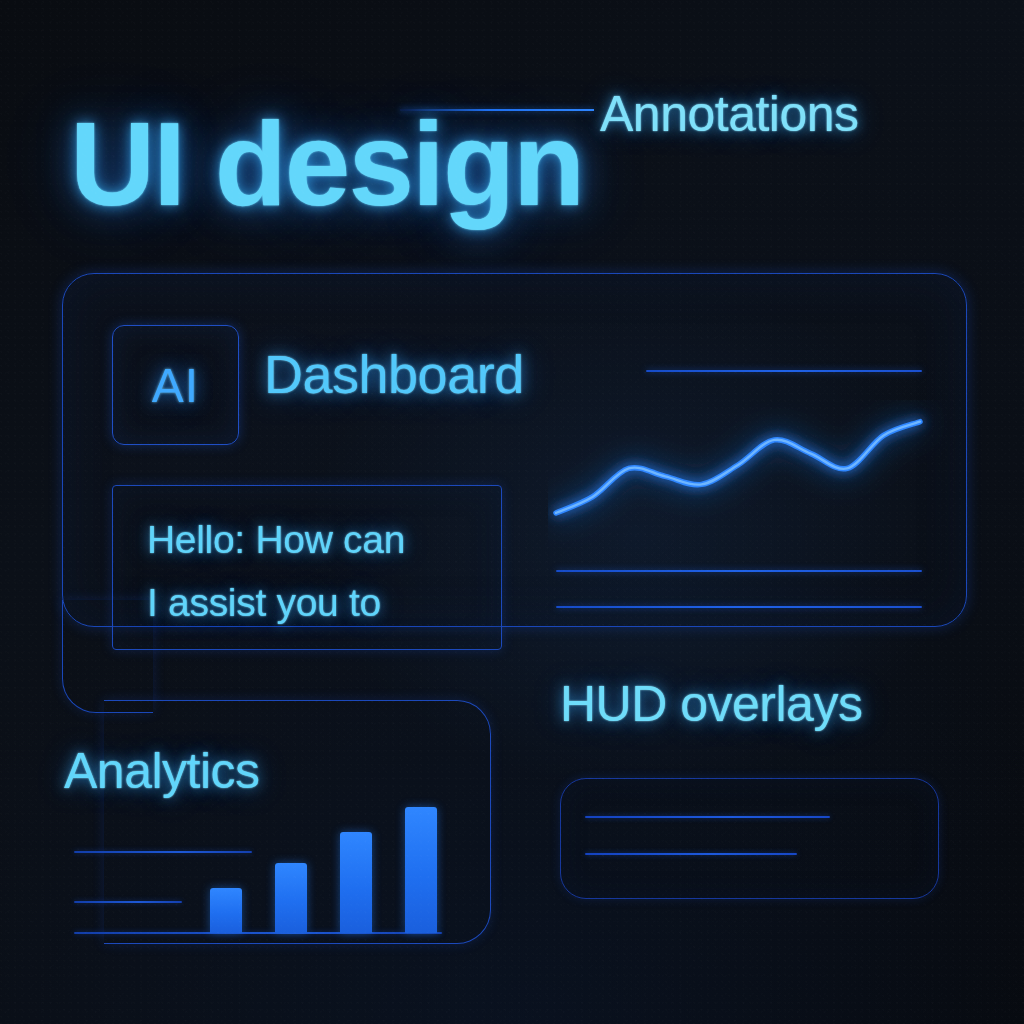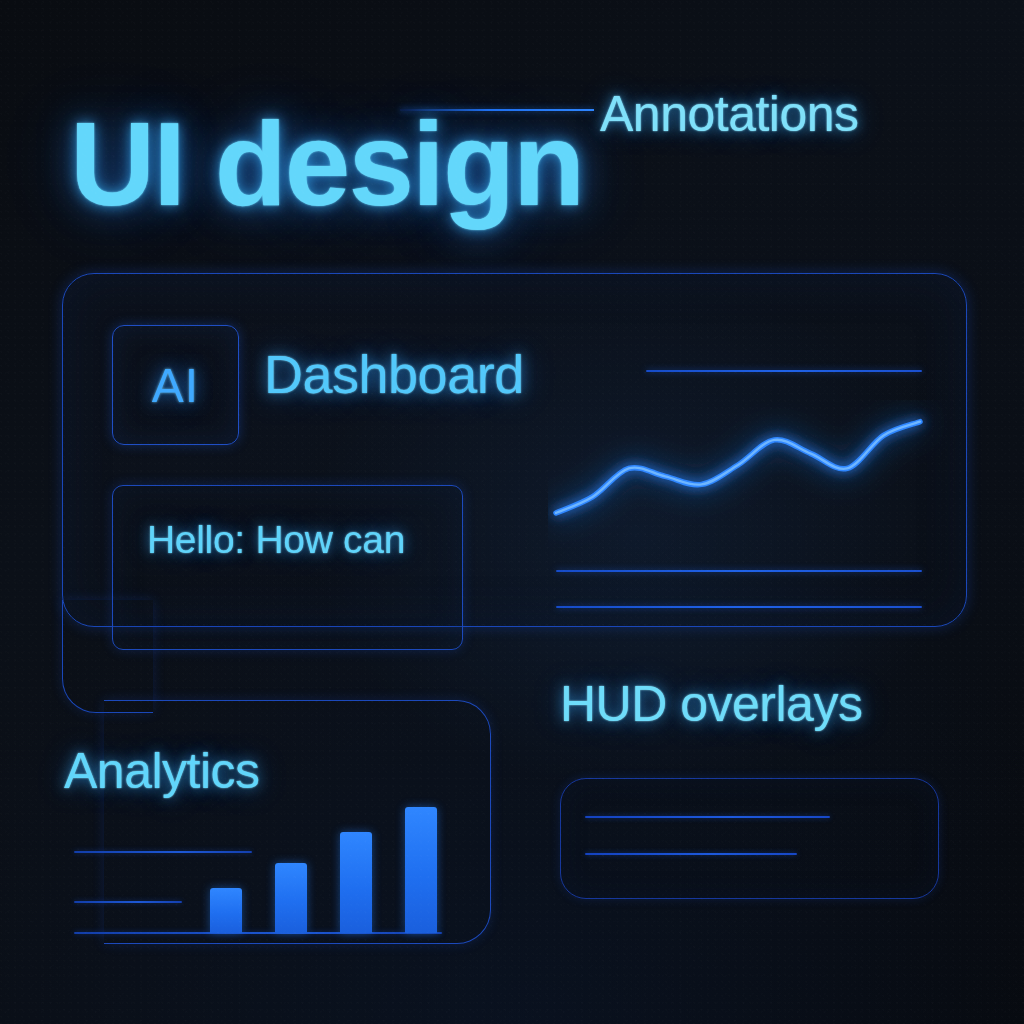--- a/index.html
+++ b/index.html
@@ -104,23 +104,23 @@
   .card-title {
     left: 264px; top: 343px;
     font-size: 54px;
     color: #52c8fb;
     letter-spacing: -0.5px;
     text-shadow: 0 0 2px rgba(130,225,255,.95), 0 0 14px rgba(50,165,255,.72), 0 0 32px rgba(35,125,240,.45);
     white-space: nowrap;
   }
   .chat-bubble {
     left: 112px; top: 485px;
-    width: 351px; height: 165px;
+    width: 390px; height: 165px;
     border: 1.6px solid #1c49bb;
-    border-radius: 11px;
+    border-radius: 4px;
     box-shadow: 0 0 12px rgba(28,80,200,.28), inset 0 0 30px rgba(14,32,66,.3);
     box-sizing: border-box;
     padding: 22px 0 0 34px;
   }
   .chat-line {
     font-size: 39px;
     color: #5fd4fb;
     line-height: 1.62;
     letter-spacing: -0.3px;
     text-shadow: 0 0 2px rgba(140,230,255,.9), 0 0 12px rgba(50,170,255,.65), 0 0 26px rgba(35,125,235,.38);
@@ -218,20 +218,21 @@
   <div class="abs card-main-tail"></div>
 
   <div class="abs ai-badge">
     <span>AI</span>
   </div>
 
   <div class="abs card-title">Dashboard</div>
 
   <div class="abs chat-bubble">
     <div class="chat-line">Hello: How can</div>
+    <div class="chat-line">I assist you to</div>
   </div>
 
   <div class="abs rule rule-top"></div>
   <svg class="abs spark" width="400" height="150" viewBox="0 0 400 150">
     <defs>
       <filter id="sparkGlow" x="-40%" y="-120%" width="180%" height="360%">
         <feGaussianBlur stdDeviation="6" result="b1"></feGaussianBlur>
         <feGaussianBlur stdDeviation="14" result="b2"></feGaussianBlur>
         <feMerge>
           <feMergeNode in="b2"></feMergeNode>

